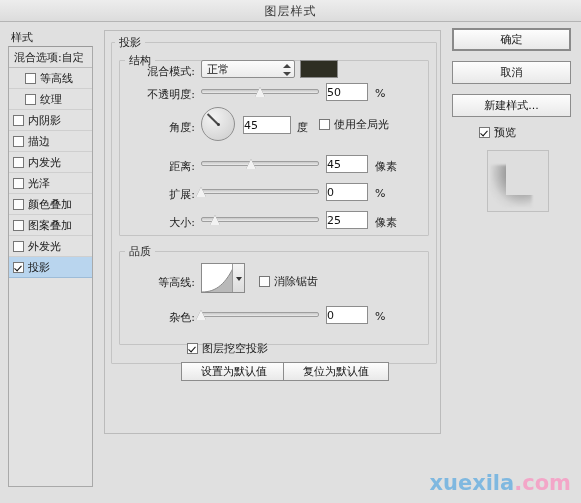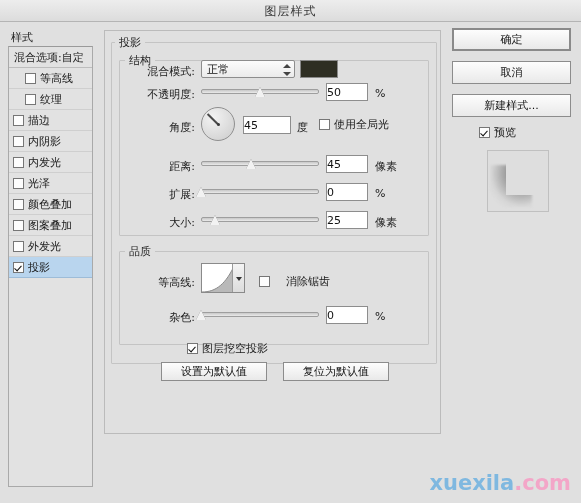--- a/index.html
+++ b/index.html
@@ -192,25 +192,25 @@
   <div class="sty-row indent">
     <span class="cb"></span>
     <span>等高线</span>
   </div>
   <div class="sty-row indent">
     <span class="cb"></span>
     <span>纹理</span>
   </div>
   <div class="sty-row">
     <span class="cb"></span>
+    <span>内阴影</span>
+  </div>
+  <div class="sty-row">
+    <span class="cb"></span>
     <span>描边</span>
-  </div>
-  <div class="sty-row">
-    <span class="cb"></span>
-    <span>内阴影</span>
   </div>
   <div class="sty-row">
     <span class="cb"></span>
     <span>内发光</span>
   </div>
   <div class="sty-row">
     <span class="cb"></span>
     <span>光泽</span>
   </div>
   <div class="sty-row">
@@ -296,39 +296,39 @@
   <div class="row-label" style="left:14px;top:244px;width:76px;">等高线:</div>
   <div class="contour-wrap" style="left:96px;top:232px;">
     <div class="contour-img">
       <svg width="33" height="28" viewBox="0 0 33 28" preserveAspectRatio="none">
         <path d="M0,28 C14,28 24,20 33,0 L33,28 Z" fill="#b9b9b9"></path>
         <path d="M0,28 C14,28 24,20 33,0" fill="none" stroke="#8a8a8a" stroke-width="1"></path>
       </svg>
     </div>
     <div class="contour-drop"></div>
   </div>
-  <div class="cbrow" style="left:154px;top:243px;gap:12px;">
+  <div class="cbrow" style="left:154px;top:243px;">
     <span class="cb"></span>
     <span>消除锯齿</span>
   </div>
 
   <div class="row-label" style="left:30px;top:279px;width:60px;">杂色:</div>
   <div class="slider" style="left:96px;top:277px;width:118px;">
     <div class="track"></div>
     <div class="thumb" style="left:0%;"></div>
   </div>
   <div class="numbox" style="left:221px;top:275px;width:42px;">0</div>
   <div class="unit" style="left:270px;top:279px;">%</div>
 
   <div class="cbrow" style="left:82px;top:310px;">
     <span class="cb on"></span>
     <span>图层挖空投影</span>
   </div>
 
-  <div class="btn" style="left:56px;top:331px;width:106px;height:19px;line-height:18px;">设置为默认值</div>
+  <div class="btn" style="left:76px;top:331px;width:106px;height:19px;line-height:18px;">设置为默认值</div>
   <div class="btn" style="left:178px;top:331px;width:106px;height:19px;line-height:18px;">复位为默认值</div>
 </div>
 
 <div id="right-col">
   <div class="btn default" style="left:0px;top:0px;width:119px;height:23px;line-height:19px;">确定</div>
   <div class="btn" style="left:0px;top:33px;width:119px;height:23px;line-height:21px;">取消</div>
   <div class="btn" style="left:0px;top:66px;width:119px;height:23px;line-height:21px;">新建样式...</div>
   <div class="cbrow" style="left:27px;top:97px;">
     <span class="cb on"></span>
     <span>预览</span>

